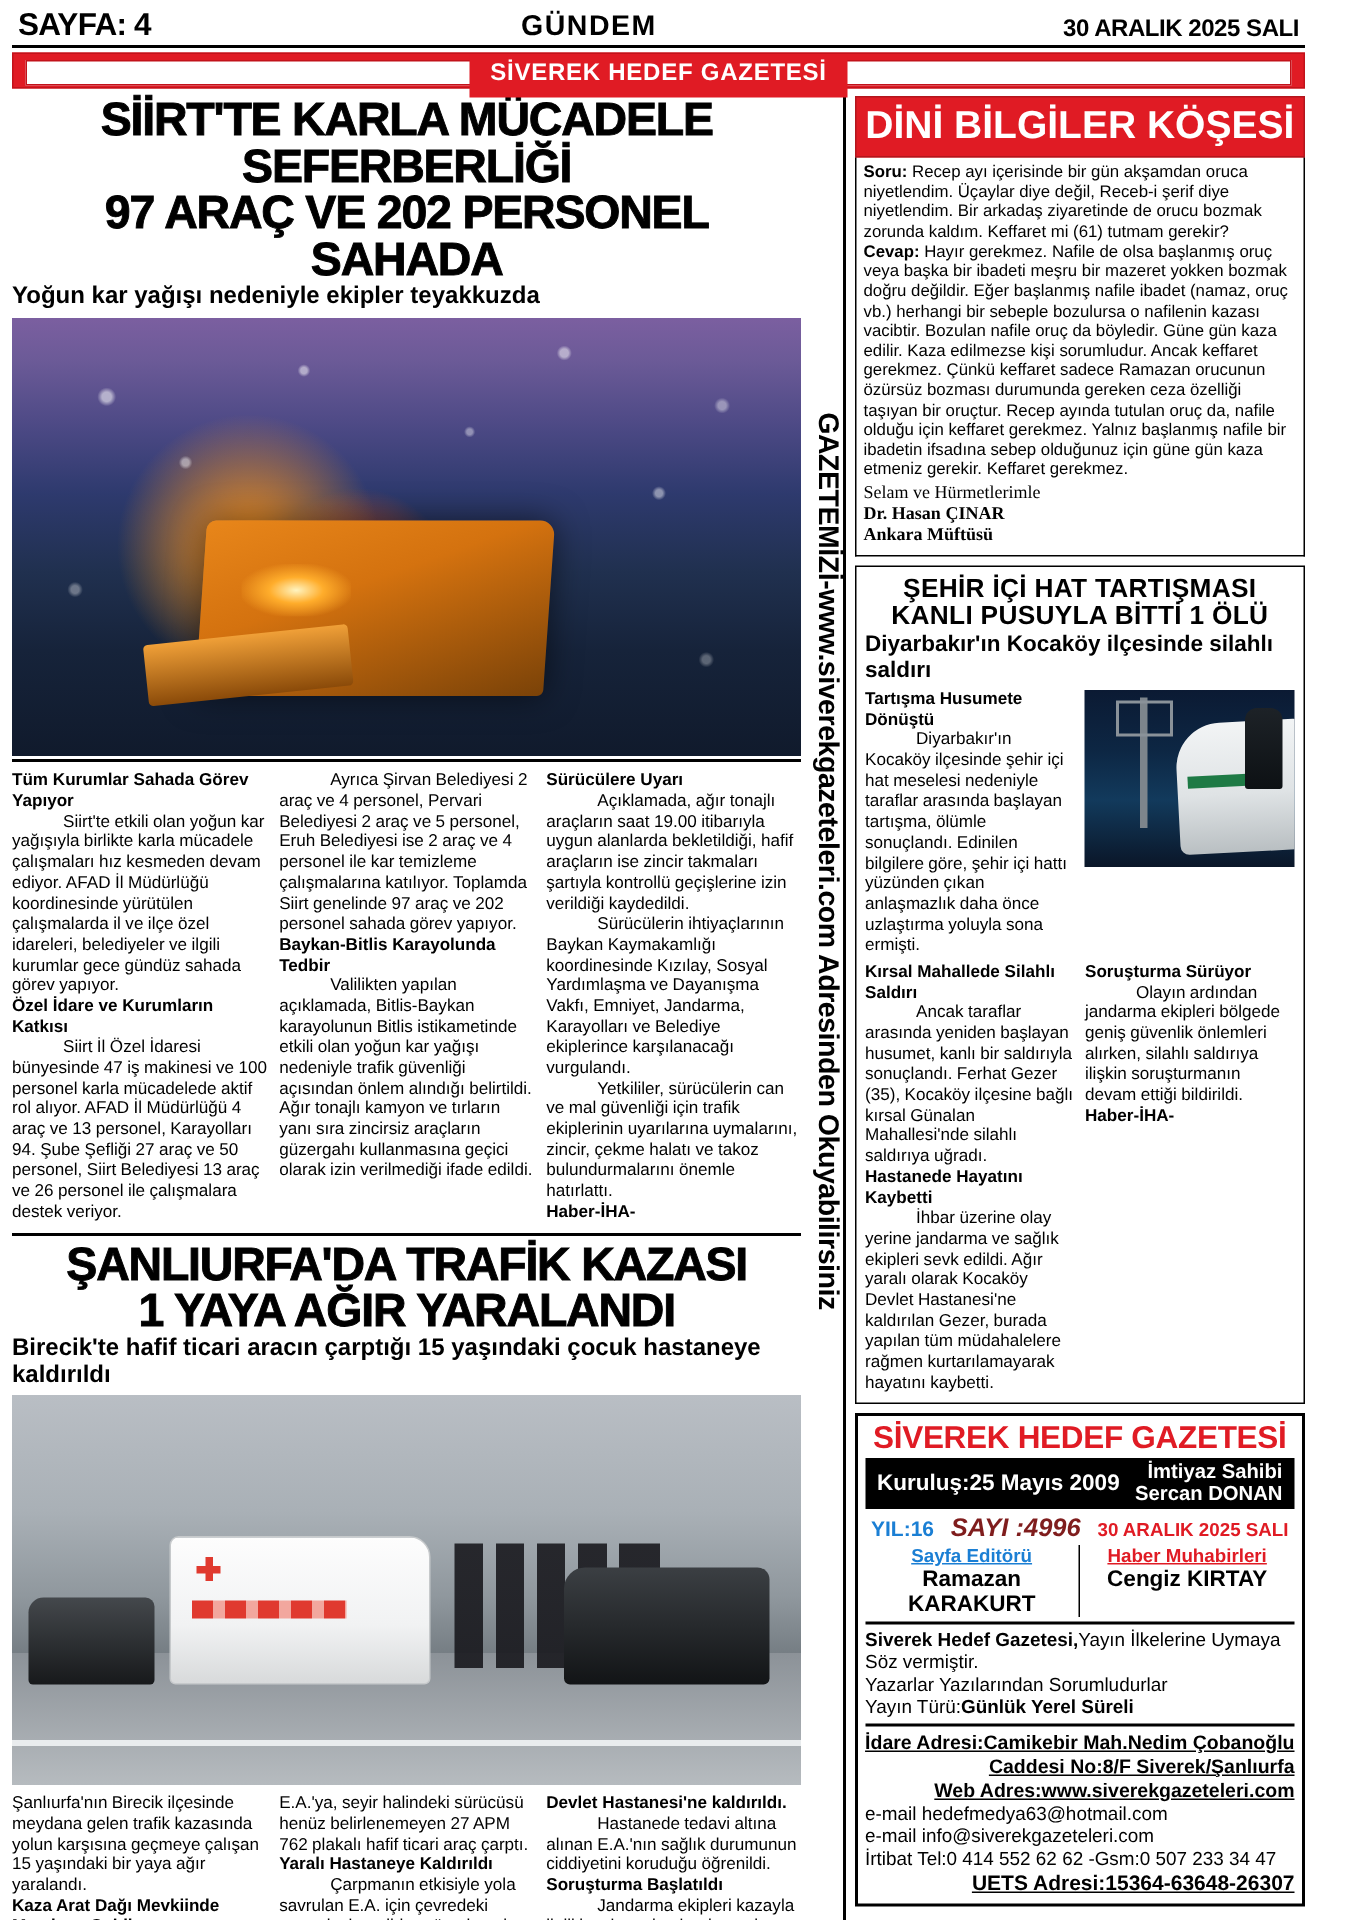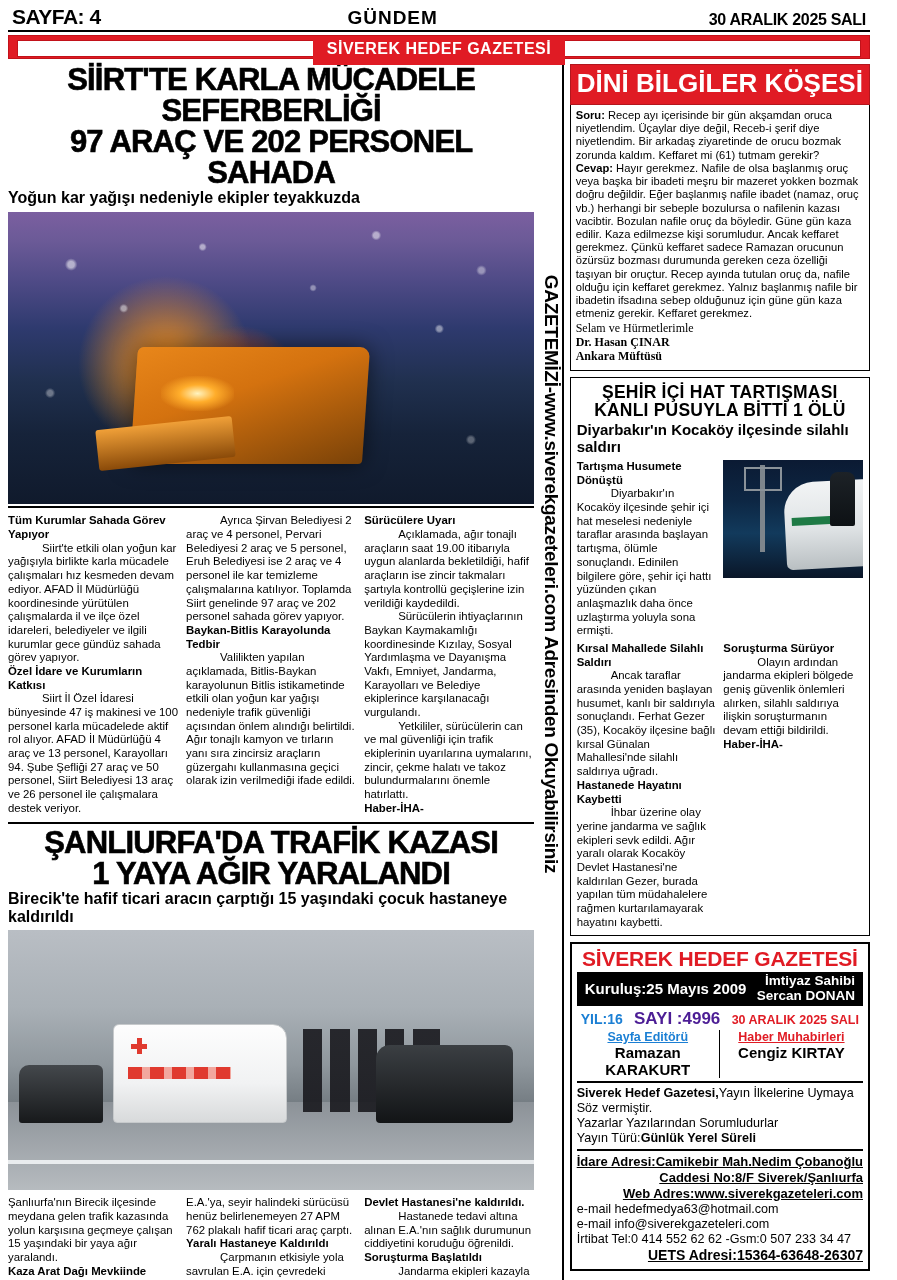--- a/index.html
+++ b/index.html
@@ -248,21 +248,21 @@
     background: #000; color: #fff; display: flex; justify-content: space-between;
     align-items: center; padding: 2px 8px 3px 8px; margin-top: 2px;
   }
   .imp-black .kurulus { font-weight: bold; font-size: 15px; }
   .imp-black .sahibi { font-weight: bold; font-size: 13.5px; line-height: 1.05; text-align: right; }
   .imp-row1 {
     display: flex; justify-content: space-between; align-items: baseline;
     margin-top: 3px; padding: 0 4px;
   }
   .imp-row1 .yil { color: #1b7fd4; font-weight: bold; font-size: 14px; }
-  .imp-row1 .sayi { color: #4c1d95; font-weight: bold; font-size: 17px; }
+  .imp-row1 .sayi { color: #7f1d1d; font-weight: bold; font-size: 17px; font-style: italic; }
   .imp-row1 .tar { color: #e01b24; font-weight: bold; font-size: 12.5px; }
   .imp-center { text-align: center; }
   .imp-red-u { color: #e01b24; font-weight: bold; font-size: 12.5px; text-decoration: underline; }
   .imp-name { font-weight: bold; font-size: 15px; }
   .imp-cols { display: flex; margin-top: 1px; }
   .imp-cols > div { width: 50%; text-align: center; }
   .imp-cols > div:first-child { border-right: 1px solid #000; }
   .imp-blue-u { color: #1b7fd4; font-weight: bold; font-size: 12.5px; text-decoration: underline; }
   .imp-sep { border-top: 2px solid #000; margin: 3px 0; }
   .imp-p { text-align: left; font-size: 12.6px; line-height: 1.2; }

